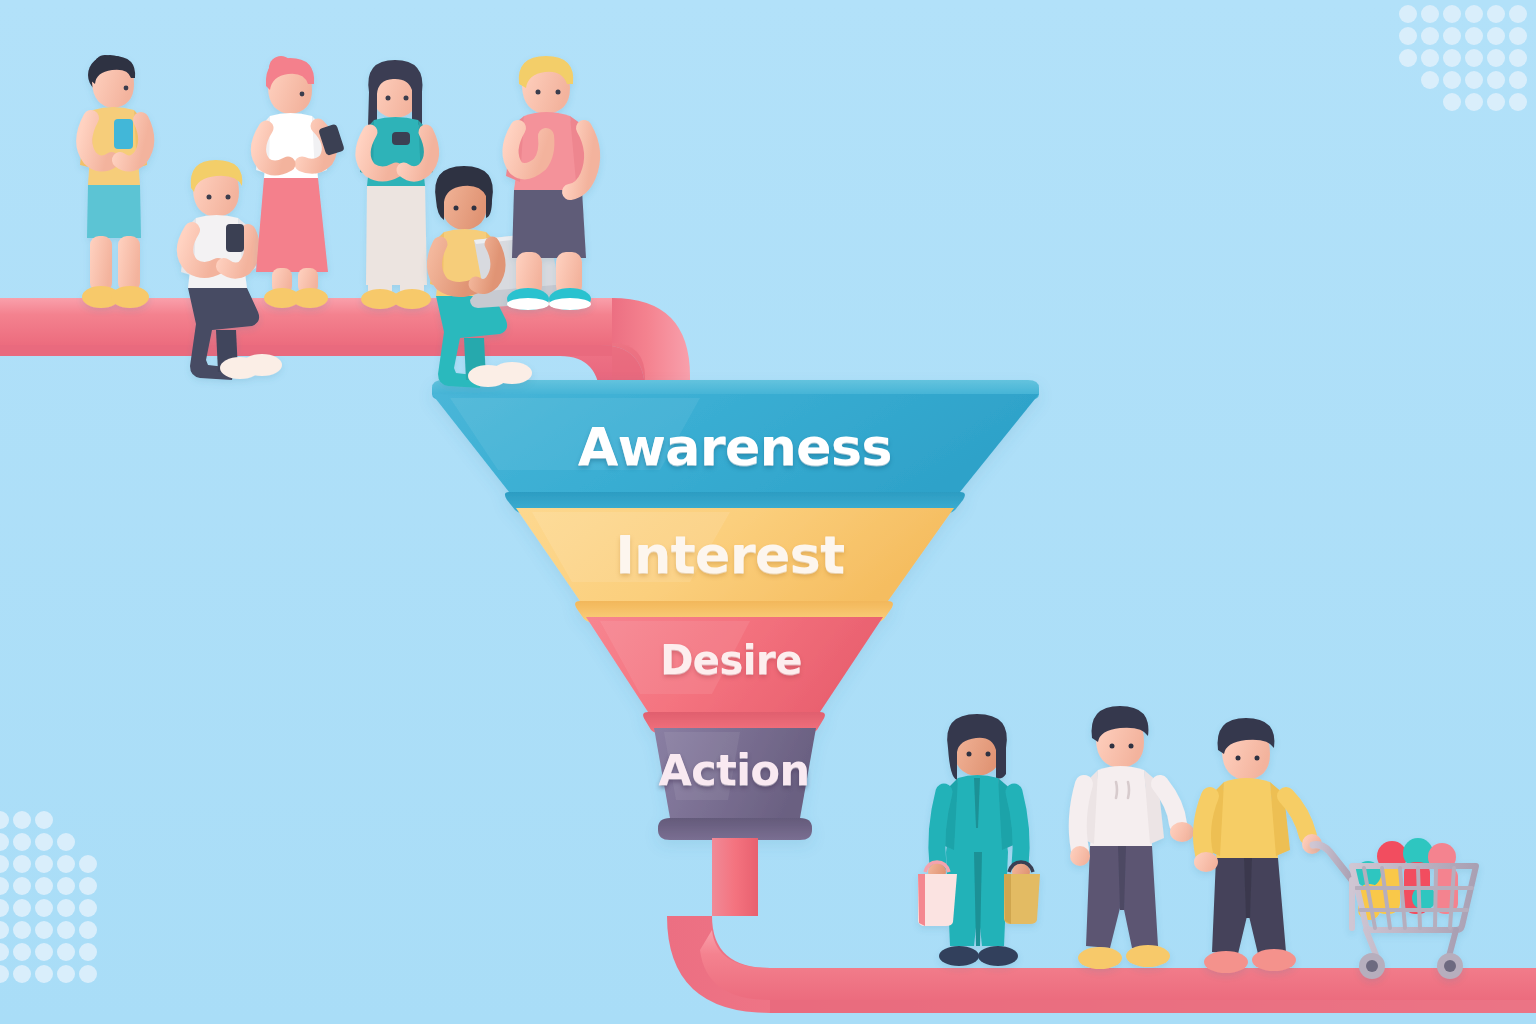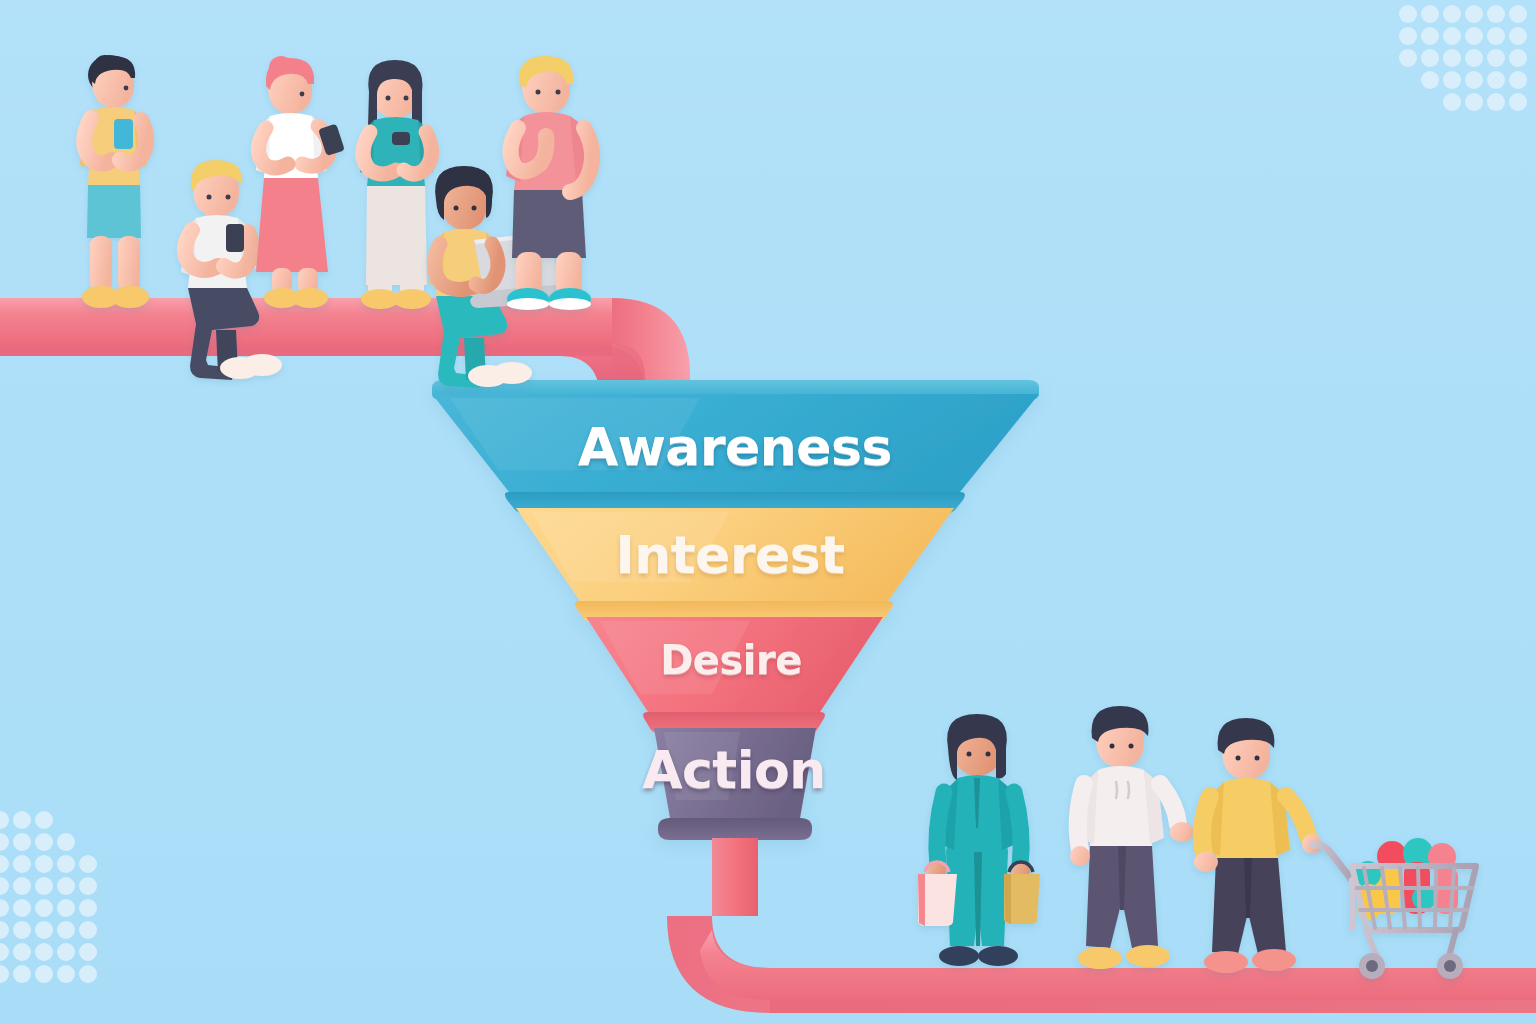--- a/index.html
+++ b/index.html
@@ -30,21 +30,21 @@
   #lbl-interest {
     left:730px; top:555px; font-size:52px; color:#fdf6ee;
     text-shadow:0 3px 4px rgba(186,129,48,.38), 0 1px 0 rgba(255,255,255,.85);
     text-align:center;
   }
   #lbl-desire {
     left:731px; top:660px; font-size:40px; color:#fdeeee;
     text-shadow:0 3px 4px rgba(168,63,72,.40), 0 1px 0 rgba(255,255,255,.8);
   }
   #lbl-action {
-    left:734px; top:770px; font-size:52px; color:#f9e9f1;
+    left:734px; top:770px; font-size:43px; color:#f9e9f1;
     text-shadow:0 3px 4px rgba(62,44,80,.45), 0 1px 0 rgba(255,255,255,.75);
   }
 </style>
 </head>
 <body>
 
 <div class="stage">
 
 <svg class="svgroot" width="1536" height="1024" viewBox="0 0 1536 1024">
   <defs>

